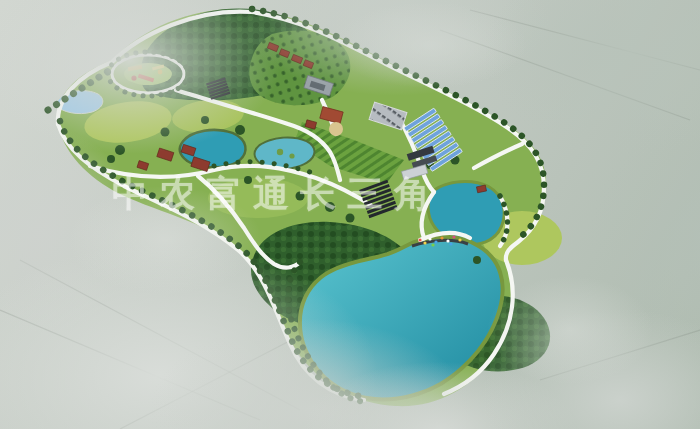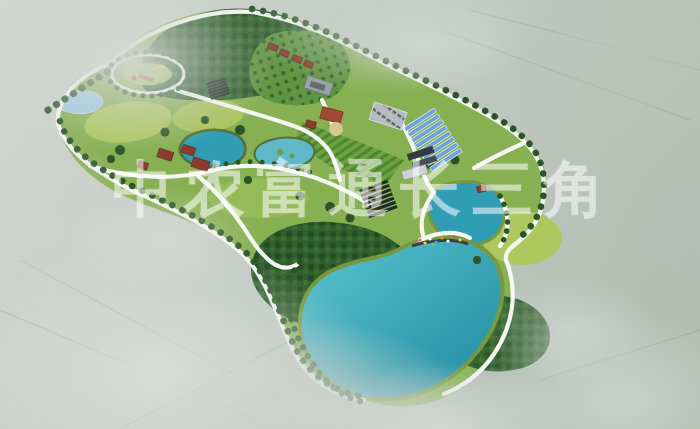--- a/index.html
+++ b/index.html
@@ -16,22 +16,22 @@
   .f4 {left:545px;  top:80px;   width:330px;height:310px;background:radial-gradient(closest-side,rgba(180,192,183,.85),rgba(180,192,183,0) 74%);}
   .f5 {left:-95px;  top:85px;   width:270px;height:290px;background:radial-gradient(closest-side,rgba(206,210,206,.9),rgba(206,210,206,0) 72%);}
   .f6 {left:-130px; top:200px;  width:580px;height:350px;background:radial-gradient(closest-side,rgba(217,221,217,.97),rgba(217,221,217,0) 75%);}
   .f7 {left:90px;   top:285px;  width:440px;height:250px;background:radial-gradient(closest-side,rgba(206,211,206,.92),rgba(206,211,206,0) 73%);}
   .f8 {left:250px;  top:335px;  width:380px;height:190px;background:radial-gradient(closest-side,rgba(214,218,214,.9),rgba(214,218,214,0) 72%);}
   .f9 {left:430px;  top:275px;  width:380px;height:250px;background:radial-gradient(closest-side,rgba(205,211,206,.9),rgba(205,211,206,0) 73%);}
   .f10{left:30px;   top:165px;  width:270px;height:150px;background:radial-gradient(closest-side,rgba(226,229,225,.45),rgba(226,229,225,0) 72%);}
   .f11{left:455px;  top:255px;  width:230px;height:150px;background:radial-gradient(closest-side,rgba(221,225,221,.5),rgba(221,225,221,0) 72%);}
   .f12{left:295px;  top:-15px;  width:270px;height:120px;background:radial-gradient(closest-side,rgba(216,221,216,.5),rgba(216,221,216,0) 72%);}
   #watermark{
-    position:absolute;left:112px;top:152px;width:500px;
-    font-size:61px;font-weight:700;letter-spacing:11px;line-height:1.2;
+    position:absolute;left:112px;top:172px;width:500px;
+    font-size:36px;font-weight:700;letter-spacing:11px;line-height:1.2;
     color:#ffffff;opacity:.55;white-space:nowrap;pointer-events:none;
     text-shadow:0 0 2px rgba(255,255,255,.35);
   }
 </style>
 </head>
 <body>
 
 <div id="stage">
 
   <svg id="land" viewBox="0 0 700 429">

